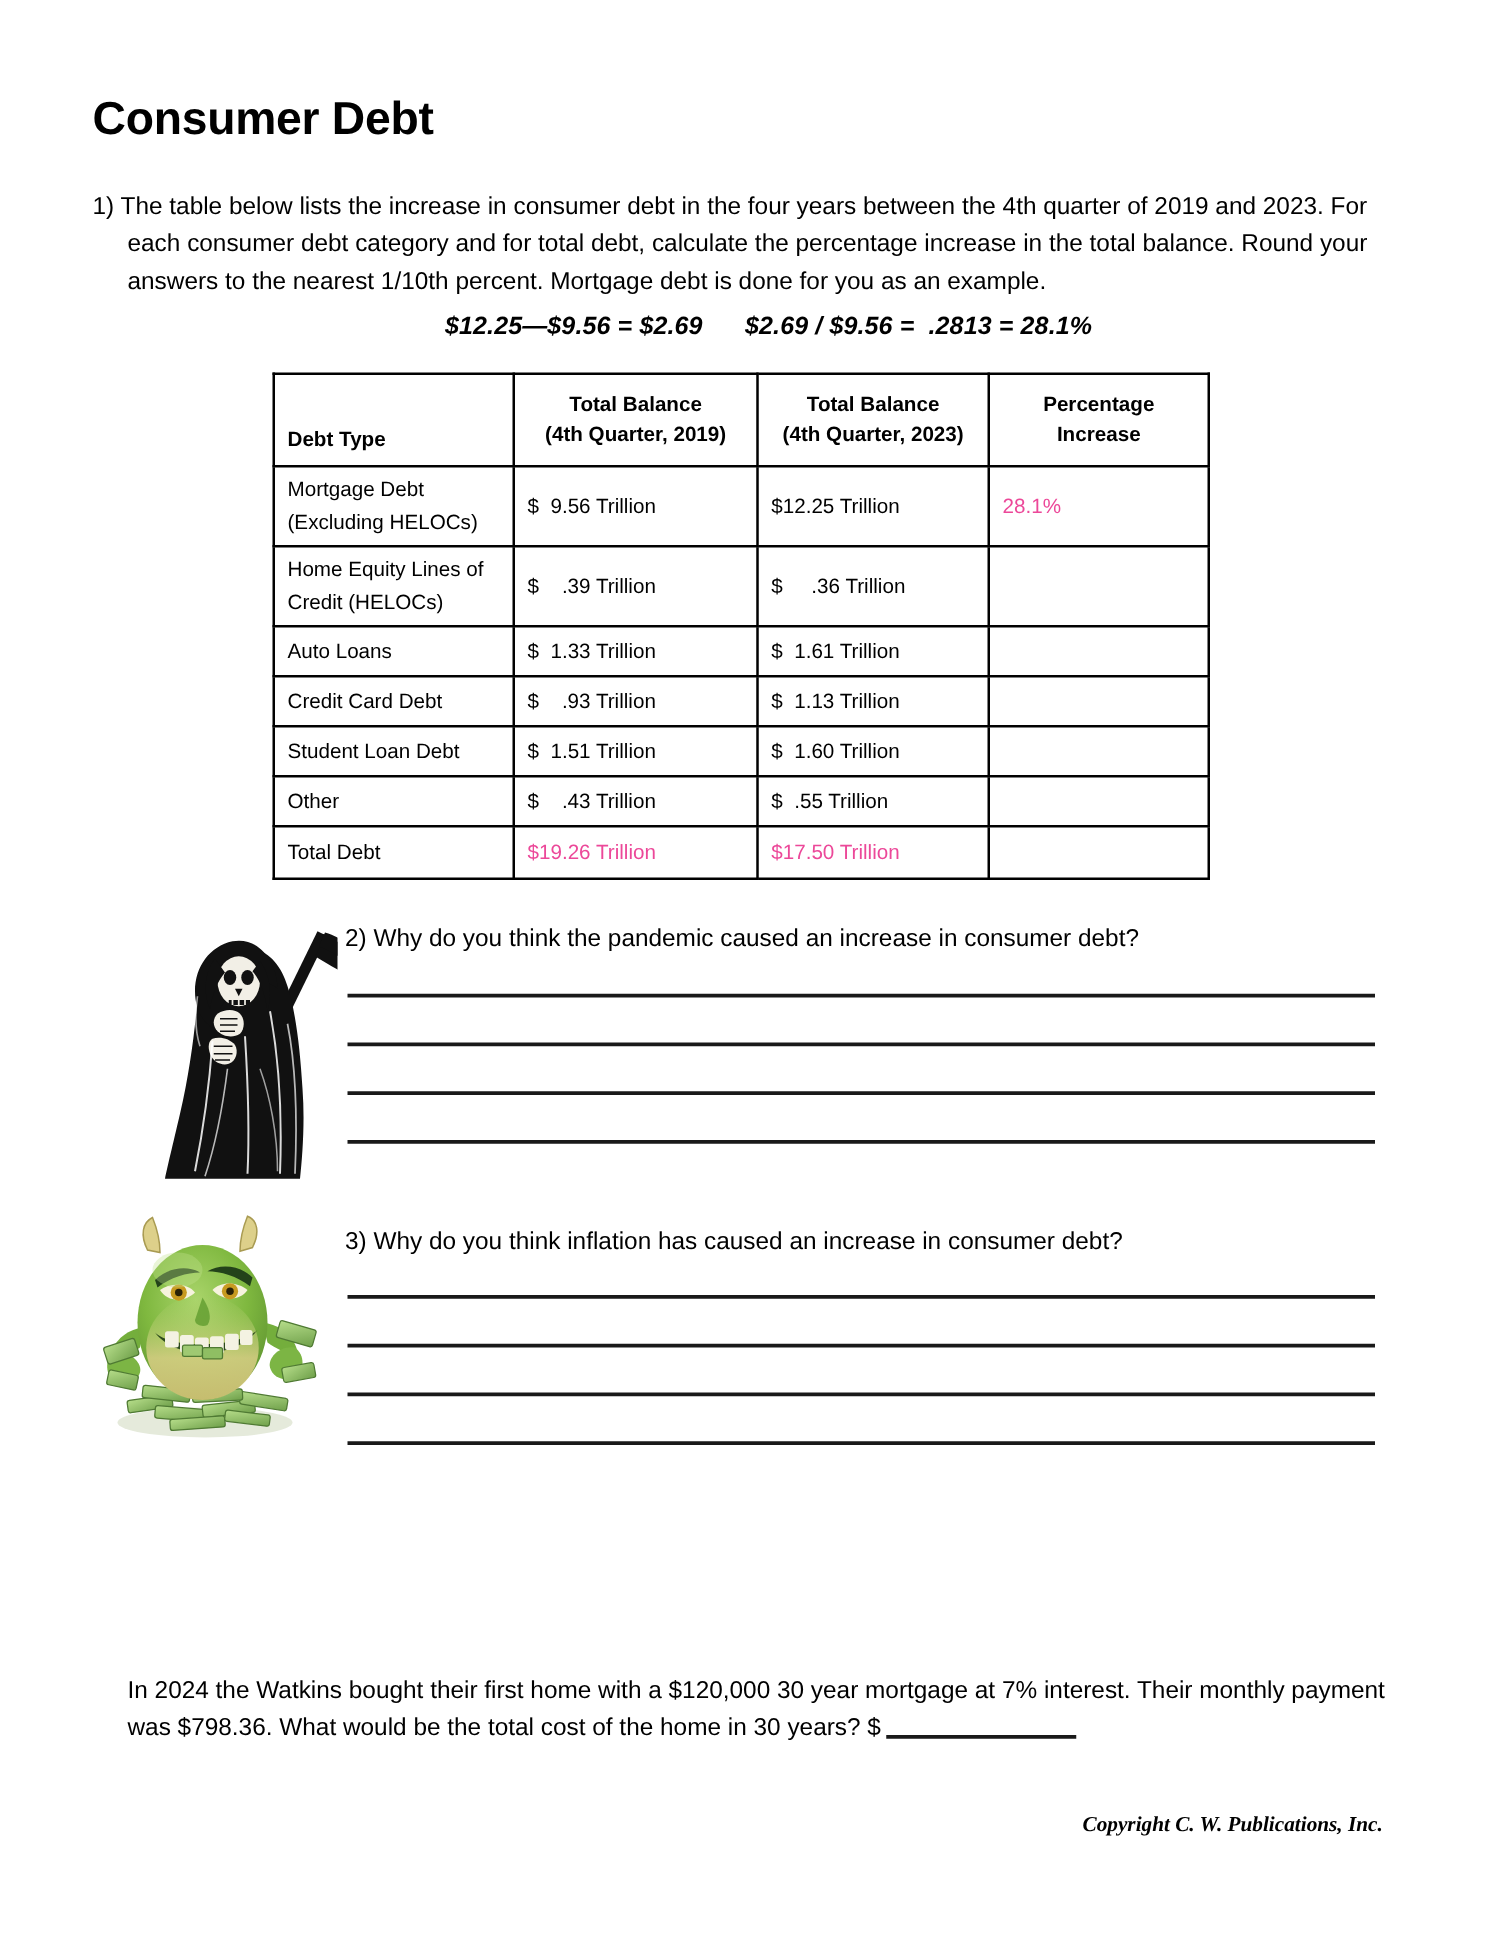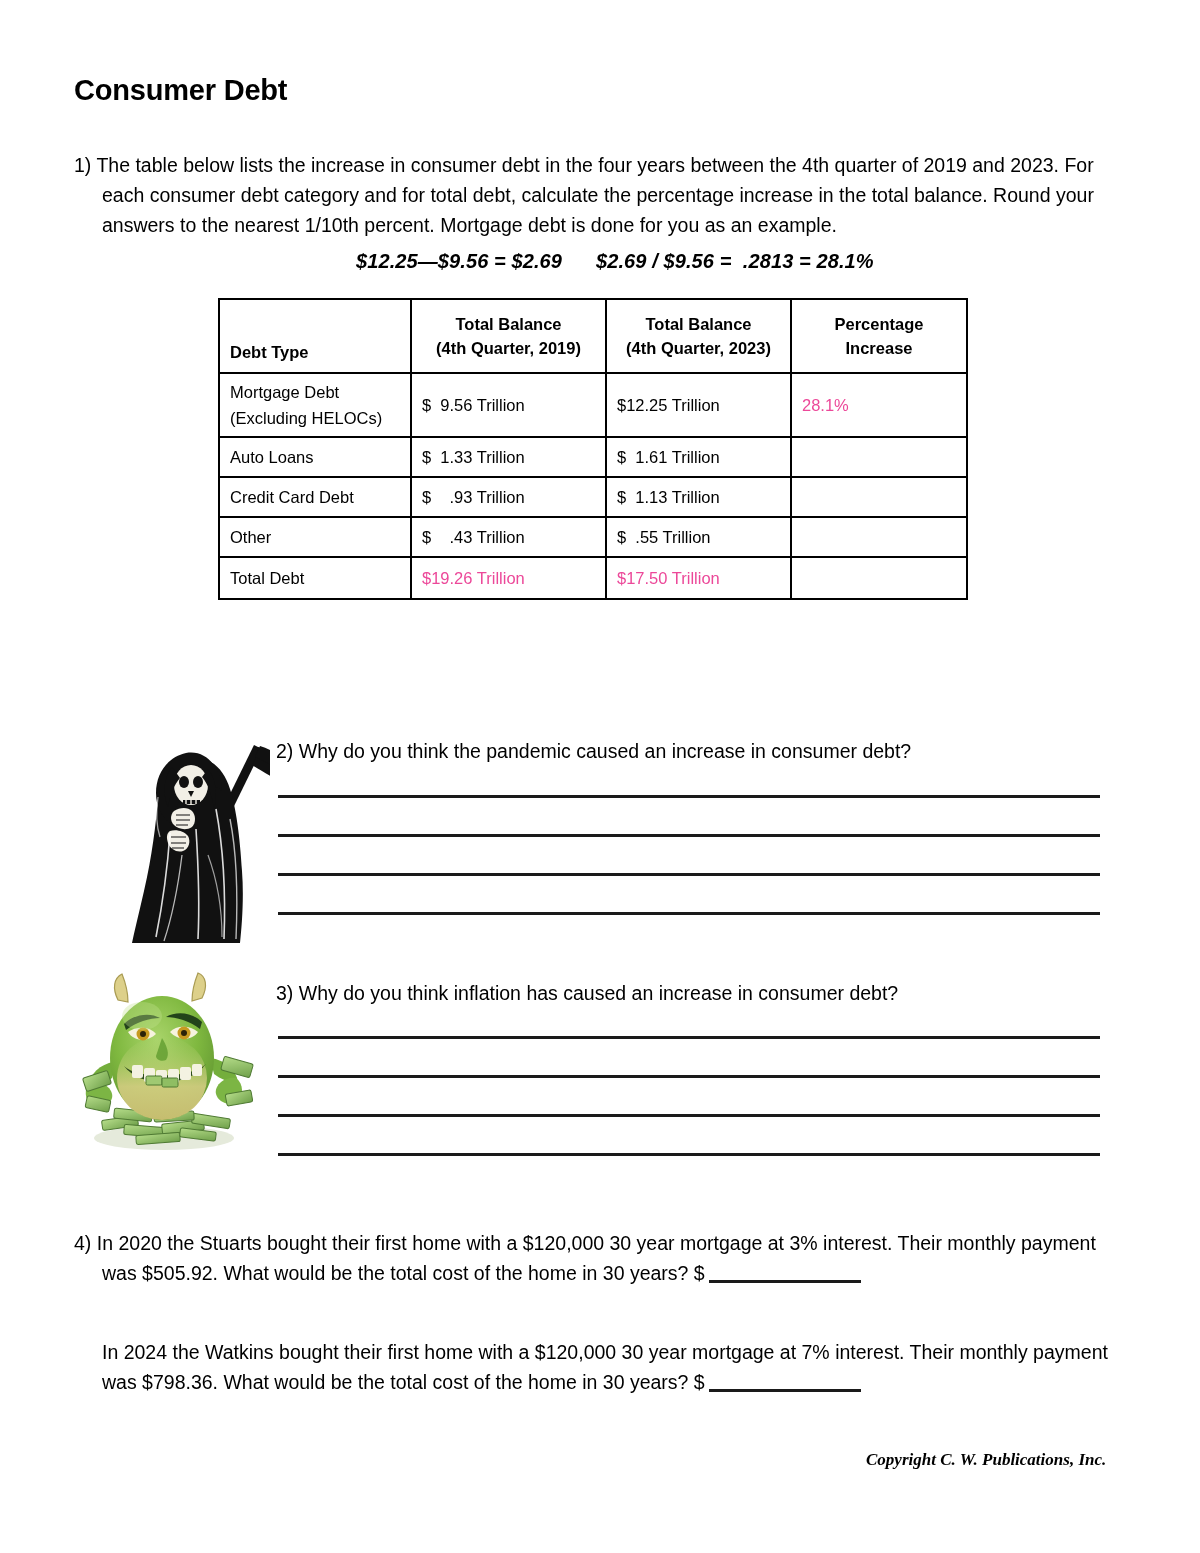--- a/index.html
+++ b/index.html
@@ -20,21 +20,21 @@
     position: absolute;
     inset: 0;
     background: #ffffff;
   }
 
   
   .doc-title {
     position: absolute;
     left: 74px;
     top: 74px;
-    font-size: 29px;
+    font-size: 37px;
     font-weight: bold;
     letter-spacing: -0.2px;
   }
 
   
   .q1-block {
     position: absolute;
     left: 74px;
     top: 150px;
     width: 1048px;
@@ -234,30 +234,45 @@
     <tbody>
       <tr class="row-tall">
         <td class="cell-type-2line">
           <span>Mortgage Debt</span><br>
           <span>(Excluding HELOCs)</span>
         </td>
         <td class="cell-amount">$  9.56 Trillion</td>
         <td class="cell-amount">$12.25 Trillion</td>
         <td class="pct-cell red-bold">28.1%</td>
       </tr>
+      <tr class="row-tall">
+        <td class="cell-type-2line">
+          <span>Home Equity Lines of</span><br>
+          <span>Credit (HELOCs)</span>
+        </td>
+        <td class="cell-amount">$    .39 Trillion</td>
+        <td class="cell-amount">$     .36 Trillion</td>
+        <td class="pct-cell"></td>
+      </tr>
       <tr class="row-short">
         <td>Auto Loans</td>
         <td class="cell-amount">$  1.33 Trillion</td>
         <td class="cell-amount">$  1.61 Trillion</td>
         <td class="pct-cell"></td>
       </tr>
       <tr class="row-short">
         <td>Credit Card Debt</td>
         <td class="cell-amount">$    .93 Trillion</td>
         <td class="cell-amount">$  1.13 Trillion</td>
+        <td class="pct-cell"></td>
+      </tr>
+      <tr class="row-short">
+        <td>Student Loan Debt</td>
+        <td class="cell-amount">$  1.51 Trillion</td>
+        <td class="cell-amount">$  1.60 Trillion</td>
         <td class="pct-cell"></td>
       </tr>
       <tr class="row-short">
         <td>Other</td>
         <td class="cell-amount">$    .43 Trillion</td>
         <td class="cell-amount">$  .55 Trillion</td>
         <td class="pct-cell"></td>
       </tr>
       <tr class="row-total">
         <td class="cell-total-label">Total Debt</td>
@@ -395,24 +410,20 @@
 
   <div class="q-text q3-text">3) Why do you think inflation has caused an increase in consumer debt?</div>
 
   <div class="answer-lines q3-lines">
     <div class="aline"></div>
     <div class="aline"></div>
     <div class="aline"></div>
     <div class="aline"></div>
   </div>
 
-  <div class="q4-block">
-    <div class="hang"><span>4)</span>
-      <span>In 2020 the Stuarts bought their first home with a $120,000 30 year mortgage at 3% interest. Their monthly payment was $505.92. What would be the total cost of the home in 30 years? $</span><span class="blank-fill"></span></div>
-  </div>
 
   <div class="q4-second">
     <span>In 2024 the Watkins bought their first home with a $120,000 30 year mortgage at 7% interest. Their monthly payment was $798.36. What would be the total cost of the home in 30 years? $</span><span class="blank-fill"></span>
   </div>
 
   <div class="copyright">Copyright C. W. Publications, Inc.</div>
 
 </div>
 
 </body></html>

